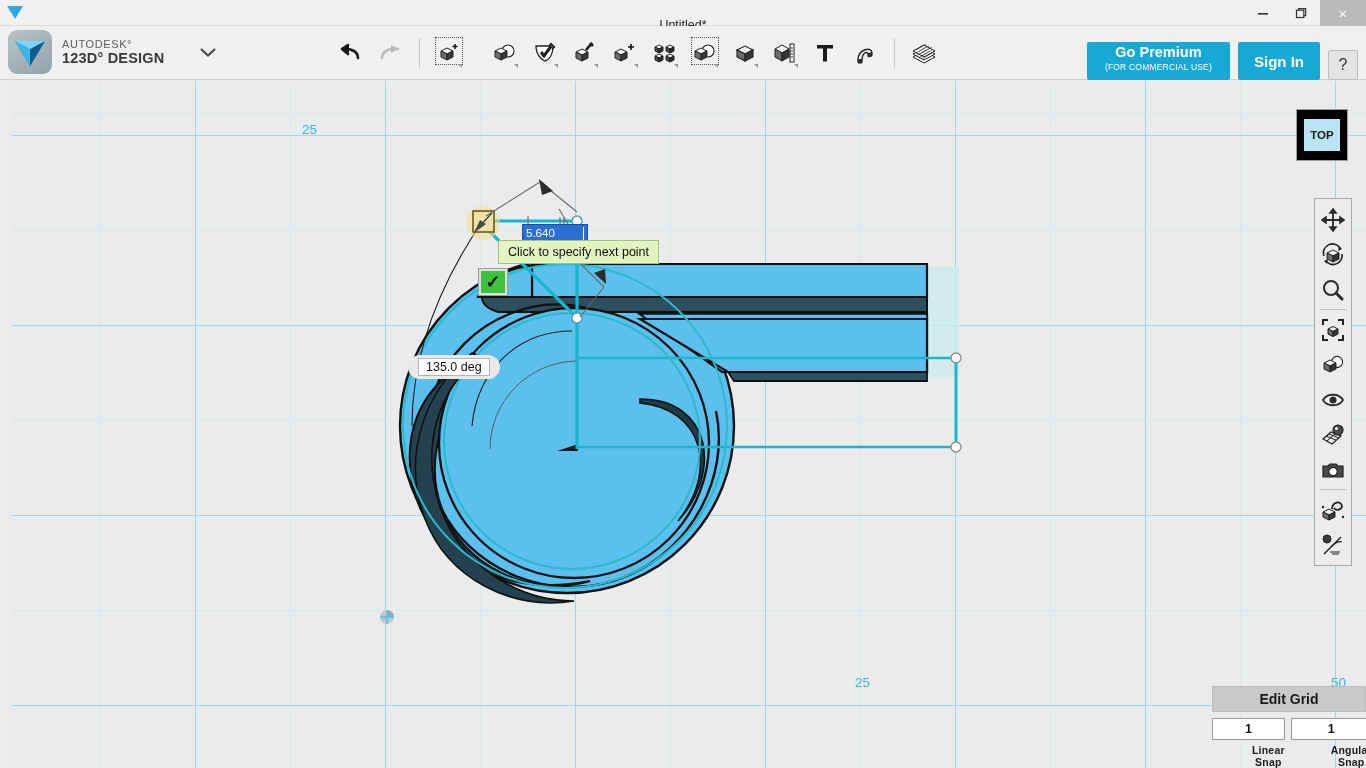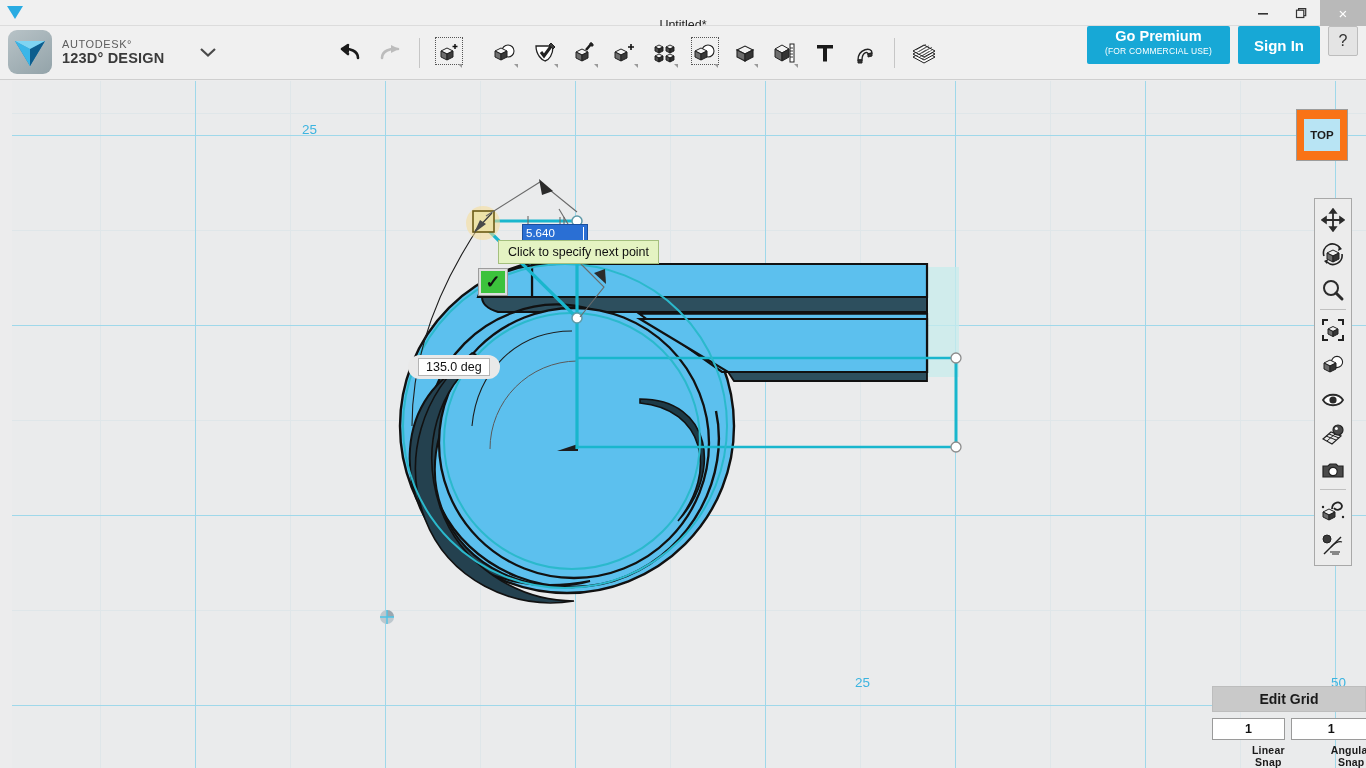--- a/index.html
+++ b/index.html
@@ -48,21 +48,21 @@
     border:1px dotted #555;
   }
   .tool .caret{
     position:absolute; right:7px; bottom:7px; width:0;height:0;
     border-left:4px solid transparent; border-top:4px solid #9a9a9a;
   }
   .sep{ width:1px; height:30px; background:#c6c6c6; margin:0 9px; }
   .gap{ width:16px; }
 
   .hdr-right{ position:absolute; right:8px; top:0; height:54px;
-              display:flex; align-items:flex-start; }
+              display:flex; align-items:flex-end; }
   .btn-premium{
     background:#17a8d6; color:#fff; height:38px; padding:3px 18px 4px;
     border-radius:2px; text-align:center; line-height:1.0; margin-right:8px;
   }
   .btn-premium .p1{ font-size:14.5px; font-weight:bold; }
   .btn-premium .p2{ font-size:8.5px; margin-top:3px; letter-spacing:.2px;}
   .btn-signin{
     background:#17a8d6; color:#fff; height:38px; padding:0 16px;
     border-radius:2px; font-size:15px; font-weight:bold;
     display:flex; align-items:center; margin-right:8px;
@@ -91,21 +91,21 @@
       repeating-linear-gradient(to bottom, #9fd8ea 0 1px, transparent 1px 190px);
     background-position:-7px 54px;
   }
   .axis-label{ position:absolute; color:#3cb4e0; font-size:13.5px; }
 
   .origin{ position:absolute; left:366px; top:527px; width:18px;height:18px;}
 
   
   .viewcube{
     position:absolute; right:30px; top:28px; width:52px; height:52px;
-    background:#f97316; border:1px solid #9c9c9c;
+    background:#000000; border:1px solid #9c9c9c;
     display:flex; align-items:center; justify-content:center;
   }
   .viewcube-face{
     width:36px;height:32px; background:#b8e4f4;
     display:flex;align-items:center;justify-content:center;
     font-size:11.5px; font-weight:bold; color:#1c1c1c;
   }
 
   
   .vtool{

